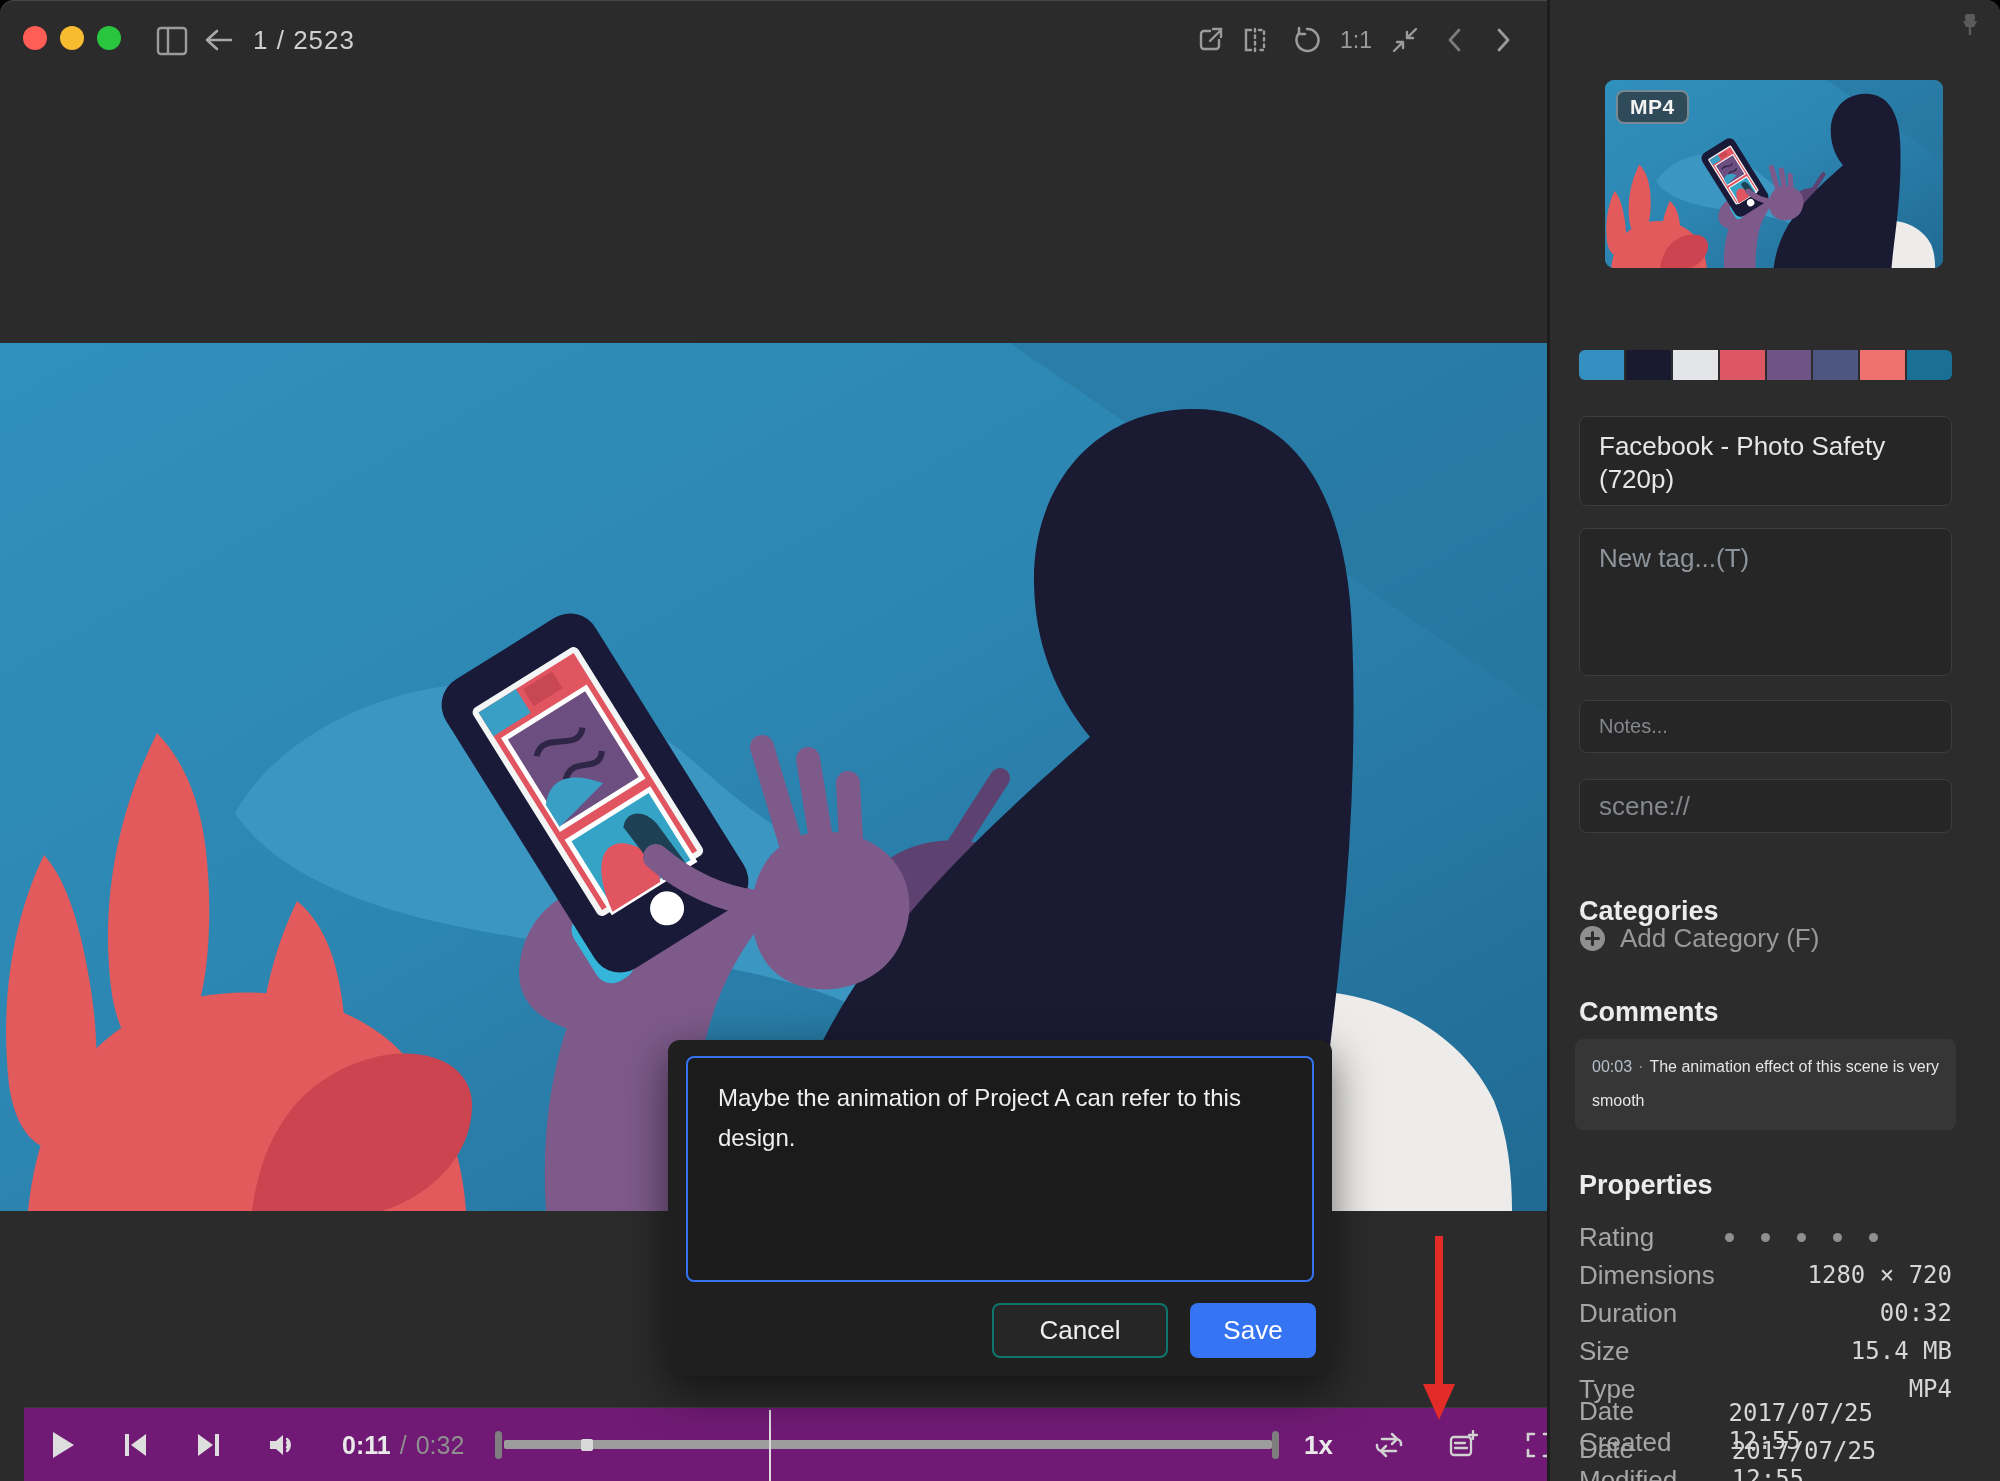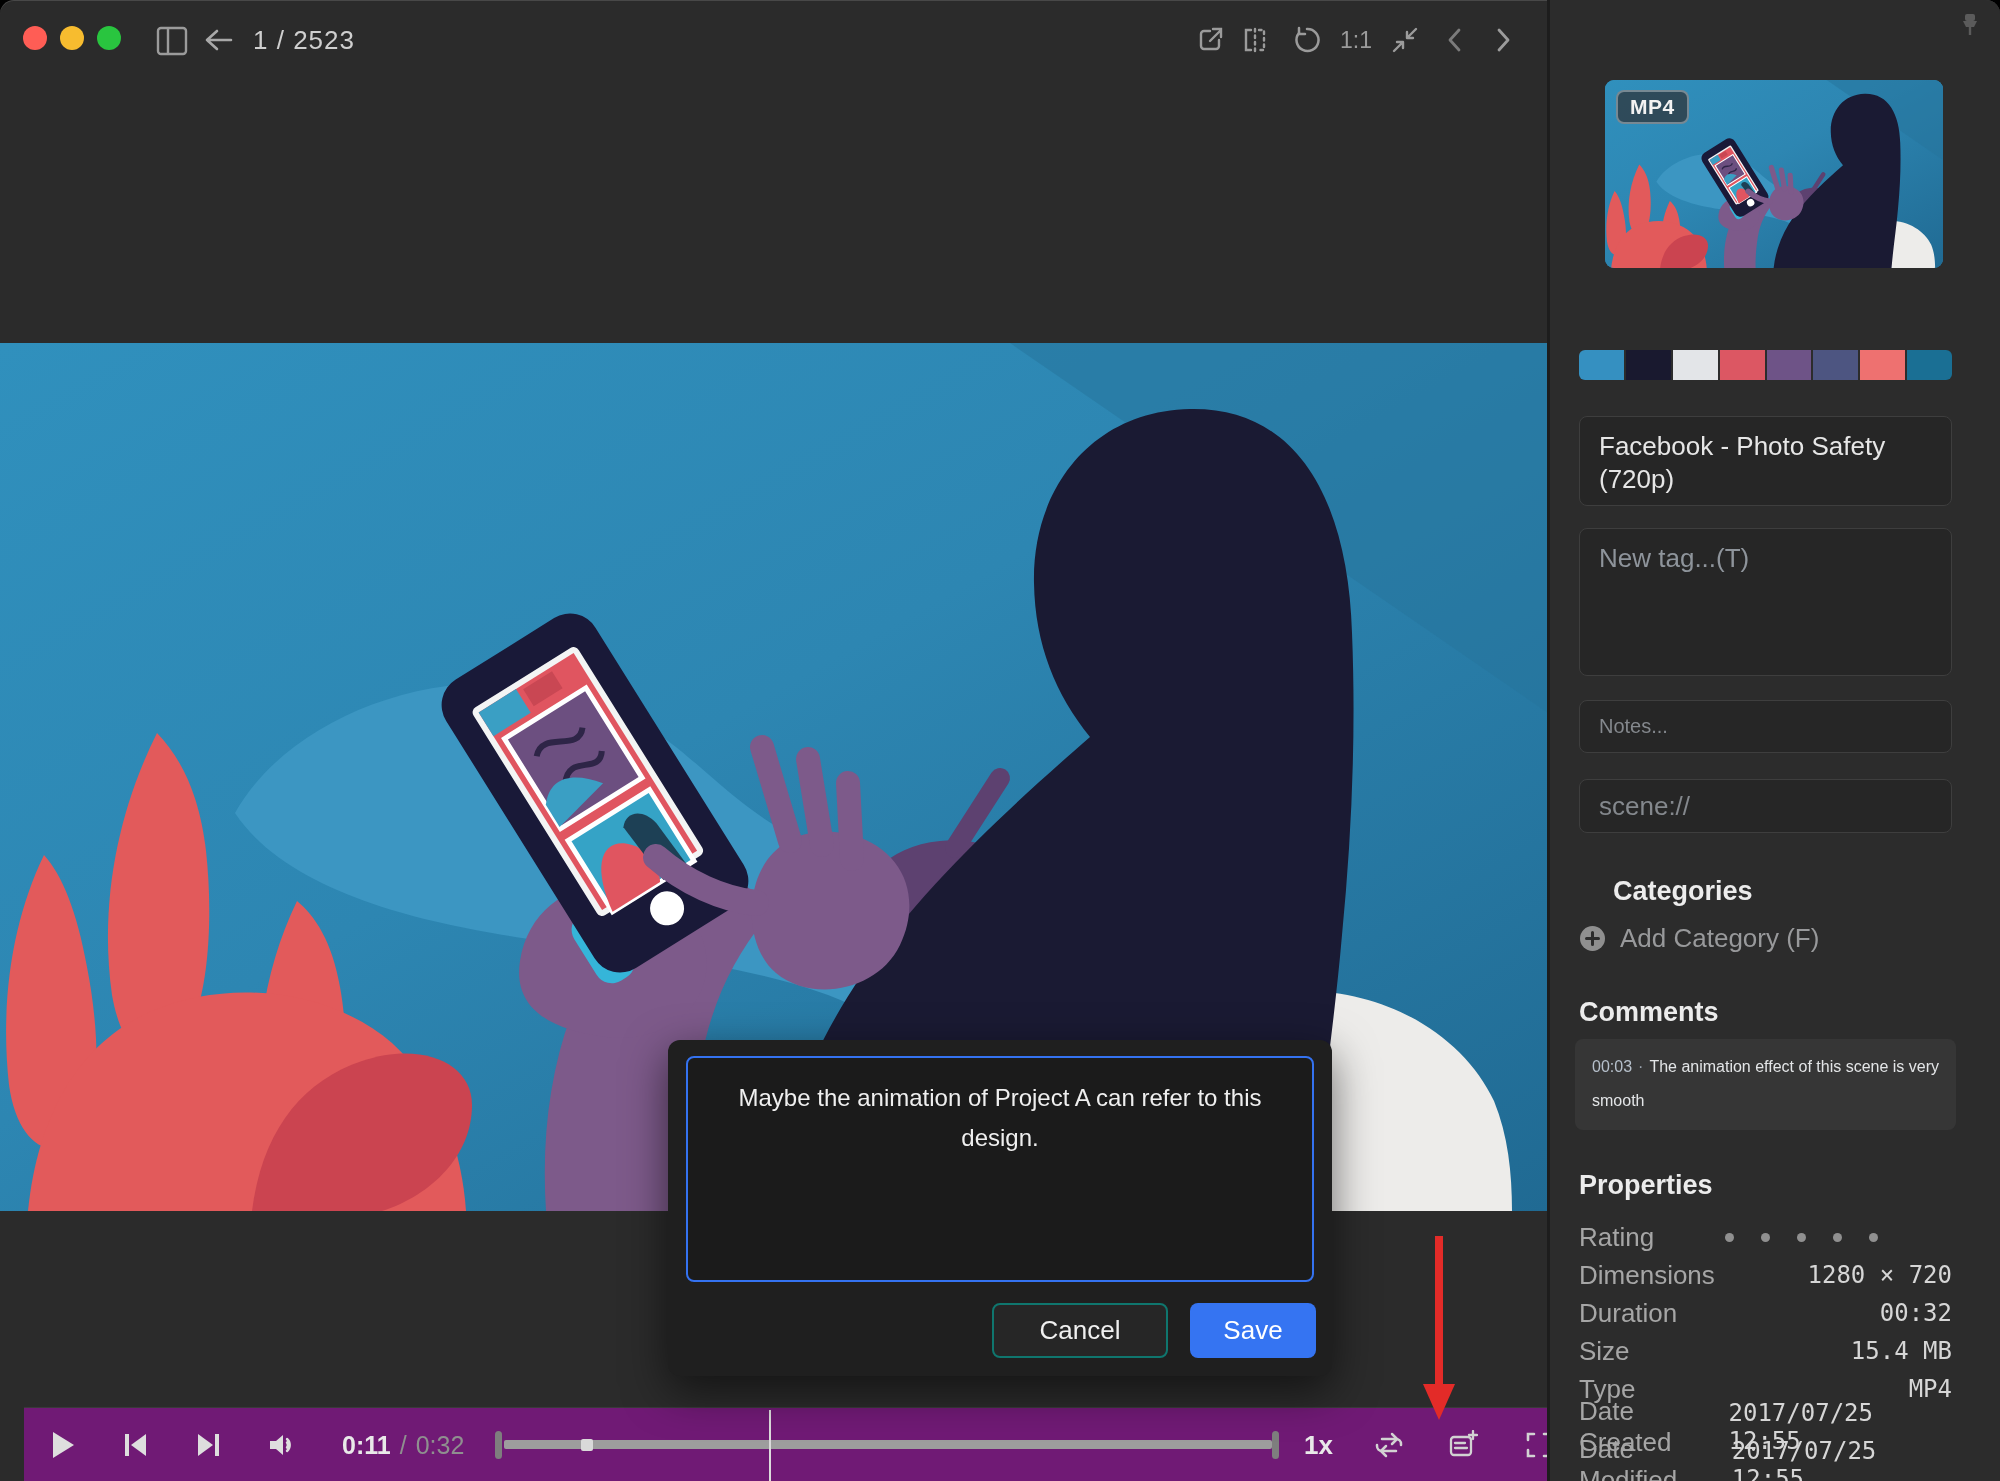--- a/index.html
+++ b/index.html
@@ -19,21 +19,21 @@
   .time{position:absolute;left:318px;top:0;line-height:74px;font-size:25px;white-space:nowrap;}
   .time .cur{color:#e9e9e9;font-weight:700;}
   .time .sep,.time .dur{color:#8f8f8f;margin-left:9px;}
   .track{position:absolute;left:480px;top:32px;width:768px;height:9px;background:#9d9d9d;border-radius:2px;}
   .cap{position:absolute;top:23px;width:7px;height:28px;border-radius:4px;background:#7e7e7e;}
   .marker{position:absolute;left:557px;top:31px;width:12px;height:12px;background:#d9d9d9;border-radius:2px;}
   .playhead{position:absolute;left:745px;top:2px;width:2px;height:71px;background:#dcdcdc;}
   .speed{position:absolute;left:1280px;top:0;line-height:74px;font-size:26px;font-weight:700;color:#e9e9e9;}
   
   .dialog{position:absolute;left:668px;top:1040px;width:664px;height:336px;background:#1f1f1f;border-radius:12px;
-          box-shadow:0 14px 44px rgba(0,0,0,.55);text-align:center;}
+          box-shadow:0 14px 44px rgba(0,0,0,.55);}
   .dlg-text{position:absolute;left:18px;top:16px;width:628px;height:226px;background:#1b1b1b;border:2px solid #3472f0;
             border-radius:8px;padding:20px 30px;font-size:24px;line-height:40px;color:#efefef;}
   .dlg-btns{position:absolute;right:16px;bottom:18px;display:flex;gap:22px;}
   .btn{height:55px;border-radius:8px;font-size:26px;display:flex;align-items:center;justify-content:center;}
   .btn-cancel{width:176px;background:#262626;border:2px solid #0f766e;color:#f0f0f0;}
   .btn-save{width:126px;background:#3574f2;color:#fff;}
   
   .red-arrow{position:absolute;left:1421px;top:1236px;}
   
   .divider{position:absolute;left:1547px;top:0;width:3px;height:1481px;background:#1d1d1d;}
@@ -286,21 +286,21 @@
         <span class="swatch" style="background: rgb(77, 85, 129);"></span>
         <span class="swatch" style="background: rgb(238, 113, 112);"></span>
         <span class="swatch" style="background: rgb(26, 111, 148);"></span>
       </div>
 
     <div class="panel p-title">Facebook - Photo Safety (720p)</div>
     <div class="panel p-tag">New tag...(T)</div>
     <div class="panel p-notes">Notes...</div>
     <div class="panel p-url">scene://</div>
 
-    <div class="heading" style="top:876px;margin-left:34px;">Categories</div>
+    <div class="heading" style="top:896px;">Categories</div>
     <div class="addcat">
       <svg width="27" height="27" viewBox="0 0 27 27">
           <circle cx="13.5" cy="13.5" r="12.5" fill="#8f8f8f"></circle>
           <path d="M13.5,7.5 v12 M7.5,13.5 h12" stroke="#2c2c2c" stroke-width="3" stroke-linecap="round"></path>
         </svg>
       <span>Add Category (F)</span>
     </div>
 
     <div class="heading" style="top:997px;">Comments</div>
     <div class="comment-card">

